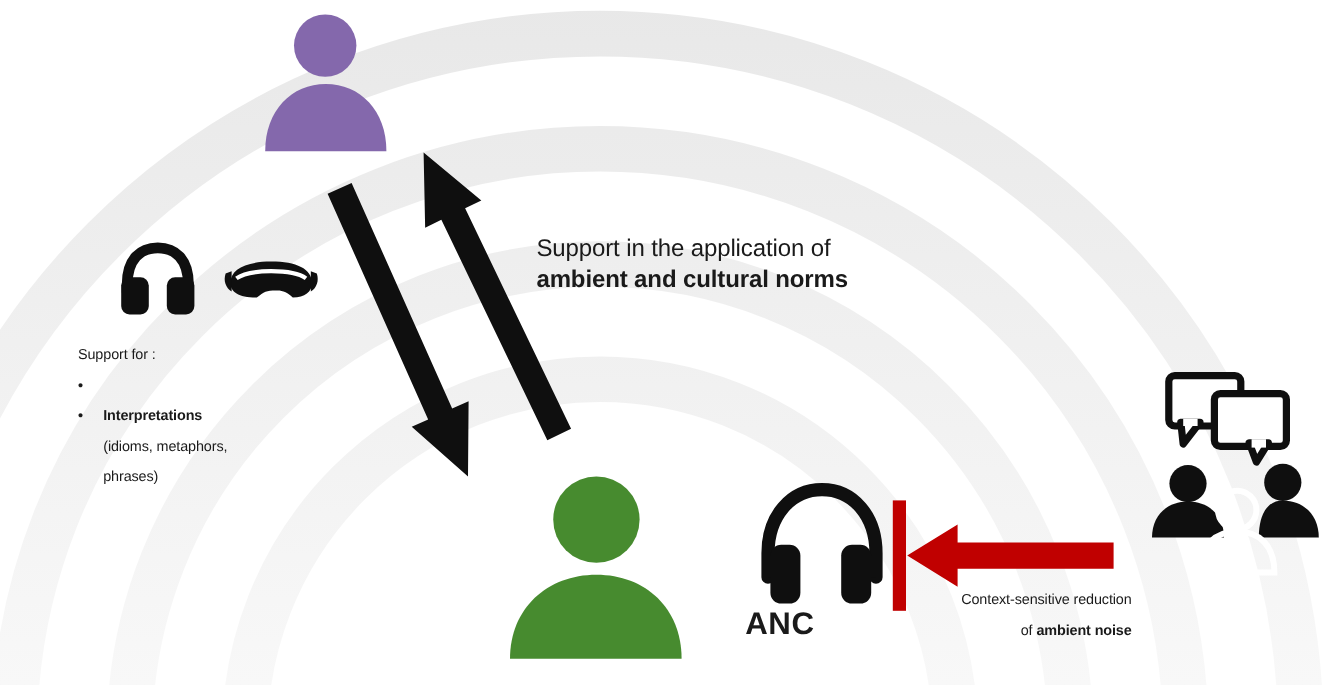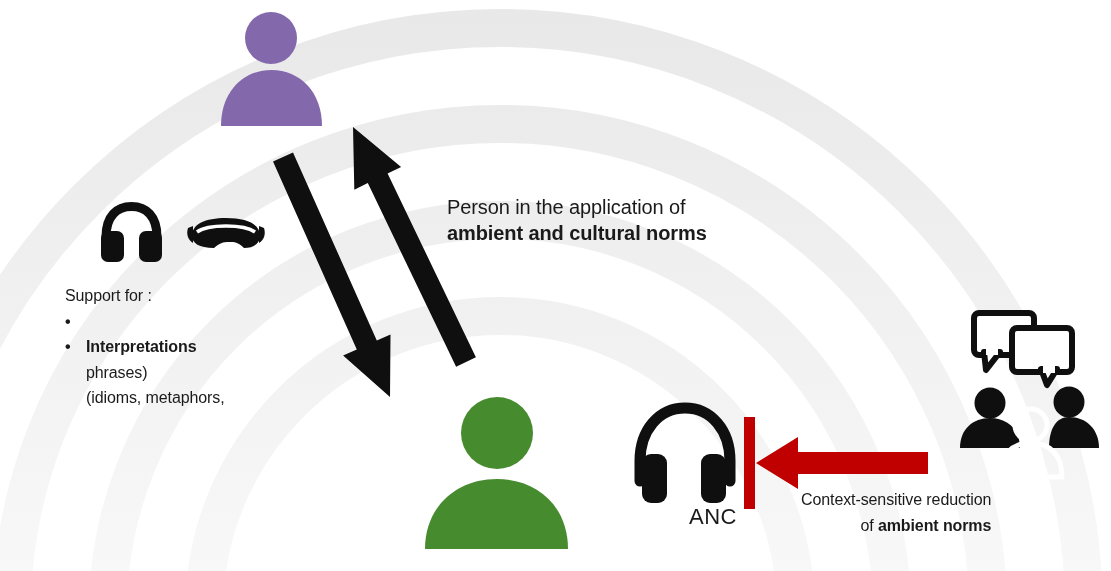--- a/index.html
+++ b/index.html
@@ -14,28 +14,28 @@
   }
   svg.layer{position:absolute; left:0; top:0;}
   .ink-fill{fill:#0f0f0f;}
   .ink-stroke{stroke:#0f0f0f; fill:none;}
   .white-fill{fill:#ffffff;}
   .white-stroke{stroke:#ffffff; fill:none;}
   .purple-fill{fill:var(--purple);}
   .green-fill{fill:var(--green);}
   .red-fill{fill:var(--red);}
   .bubble{fill:#ffffff; stroke:#0f0f0f; stroke-width:6; stroke-linejoin:round;}
-  .txt{position:absolute; font-size:16px; line-height:25.5px; letter-spacing:-0.1px; white-space:nowrap;}
+  .txt{position:absolute; font-size:12px; line-height:25.5px; letter-spacing:-0.1px; white-space:nowrap;}
   .bold{font-weight:700;}
   .bullet-row{display:flex;}
   .bullet-glyph{width:21px; font-weight:700;}
   .cont-line{padding-left:21px;}
   .anc-label{
-    position:absolute; left:621px; top:504px; width:116px; text-align:right;
-    font-size:22px; font-weight:400; letter-spacing:0.5px;
+    position:absolute; left:621px; top:504px; width:116px; text-align:left;
+    font-size:26px; font-weight:700; letter-spacing:0.5px;
   }
 </style>
 </head>
 <body>
 
 <div class="canvas">
 
   <svg class="layer" width="1111" height="571" viewBox="0 0 1111 571" aria-hidden="true">
     <defs>
       <linearGradient id="arcGrad" gradientUnits="userSpaceOnUse" x1="0" y1="0" x2="0" y2="571">
@@ -121,32 +121,32 @@
 
   <div class="txt" style="left:65px; top:283px;">
     <div>Support for :</div>
     <div class="bullet-row">
       <span class="bullet-glyph">•</span>
     </div>
     <div class="bullet-row">
       <span class="bullet-glyph">•</span>
       <span class="bold">Interpretations</span>
     </div>
+    <div class="cont-line">(idioms, metaphors,</div>
     <div class="cont-line">phrases)</div>
-    <div class="cont-line">(idioms, metaphors,</div>
   </div>
 
   <div class="txt" style="left:447px; top:194px; font-size:20px; line-height:26px;">
-    <div>Person in the application of</div>
+    <div>Support in the application of</div>
     <div class="bold">ambient and cultural norms</div>
   </div>
 
   <div class="anc-label">ANC</div>
 
   <div class="txt" style="left:801px; top:487px;text-align:right;">
     <div>Context-sensitive reduction</div>
     <div>
       <span>of</span>
-      <span class="bold">ambient norms</span>
+      <span class="bold">ambient noise</span>
     </div>
   </div>
 
 </div>
 
 </body></html>

